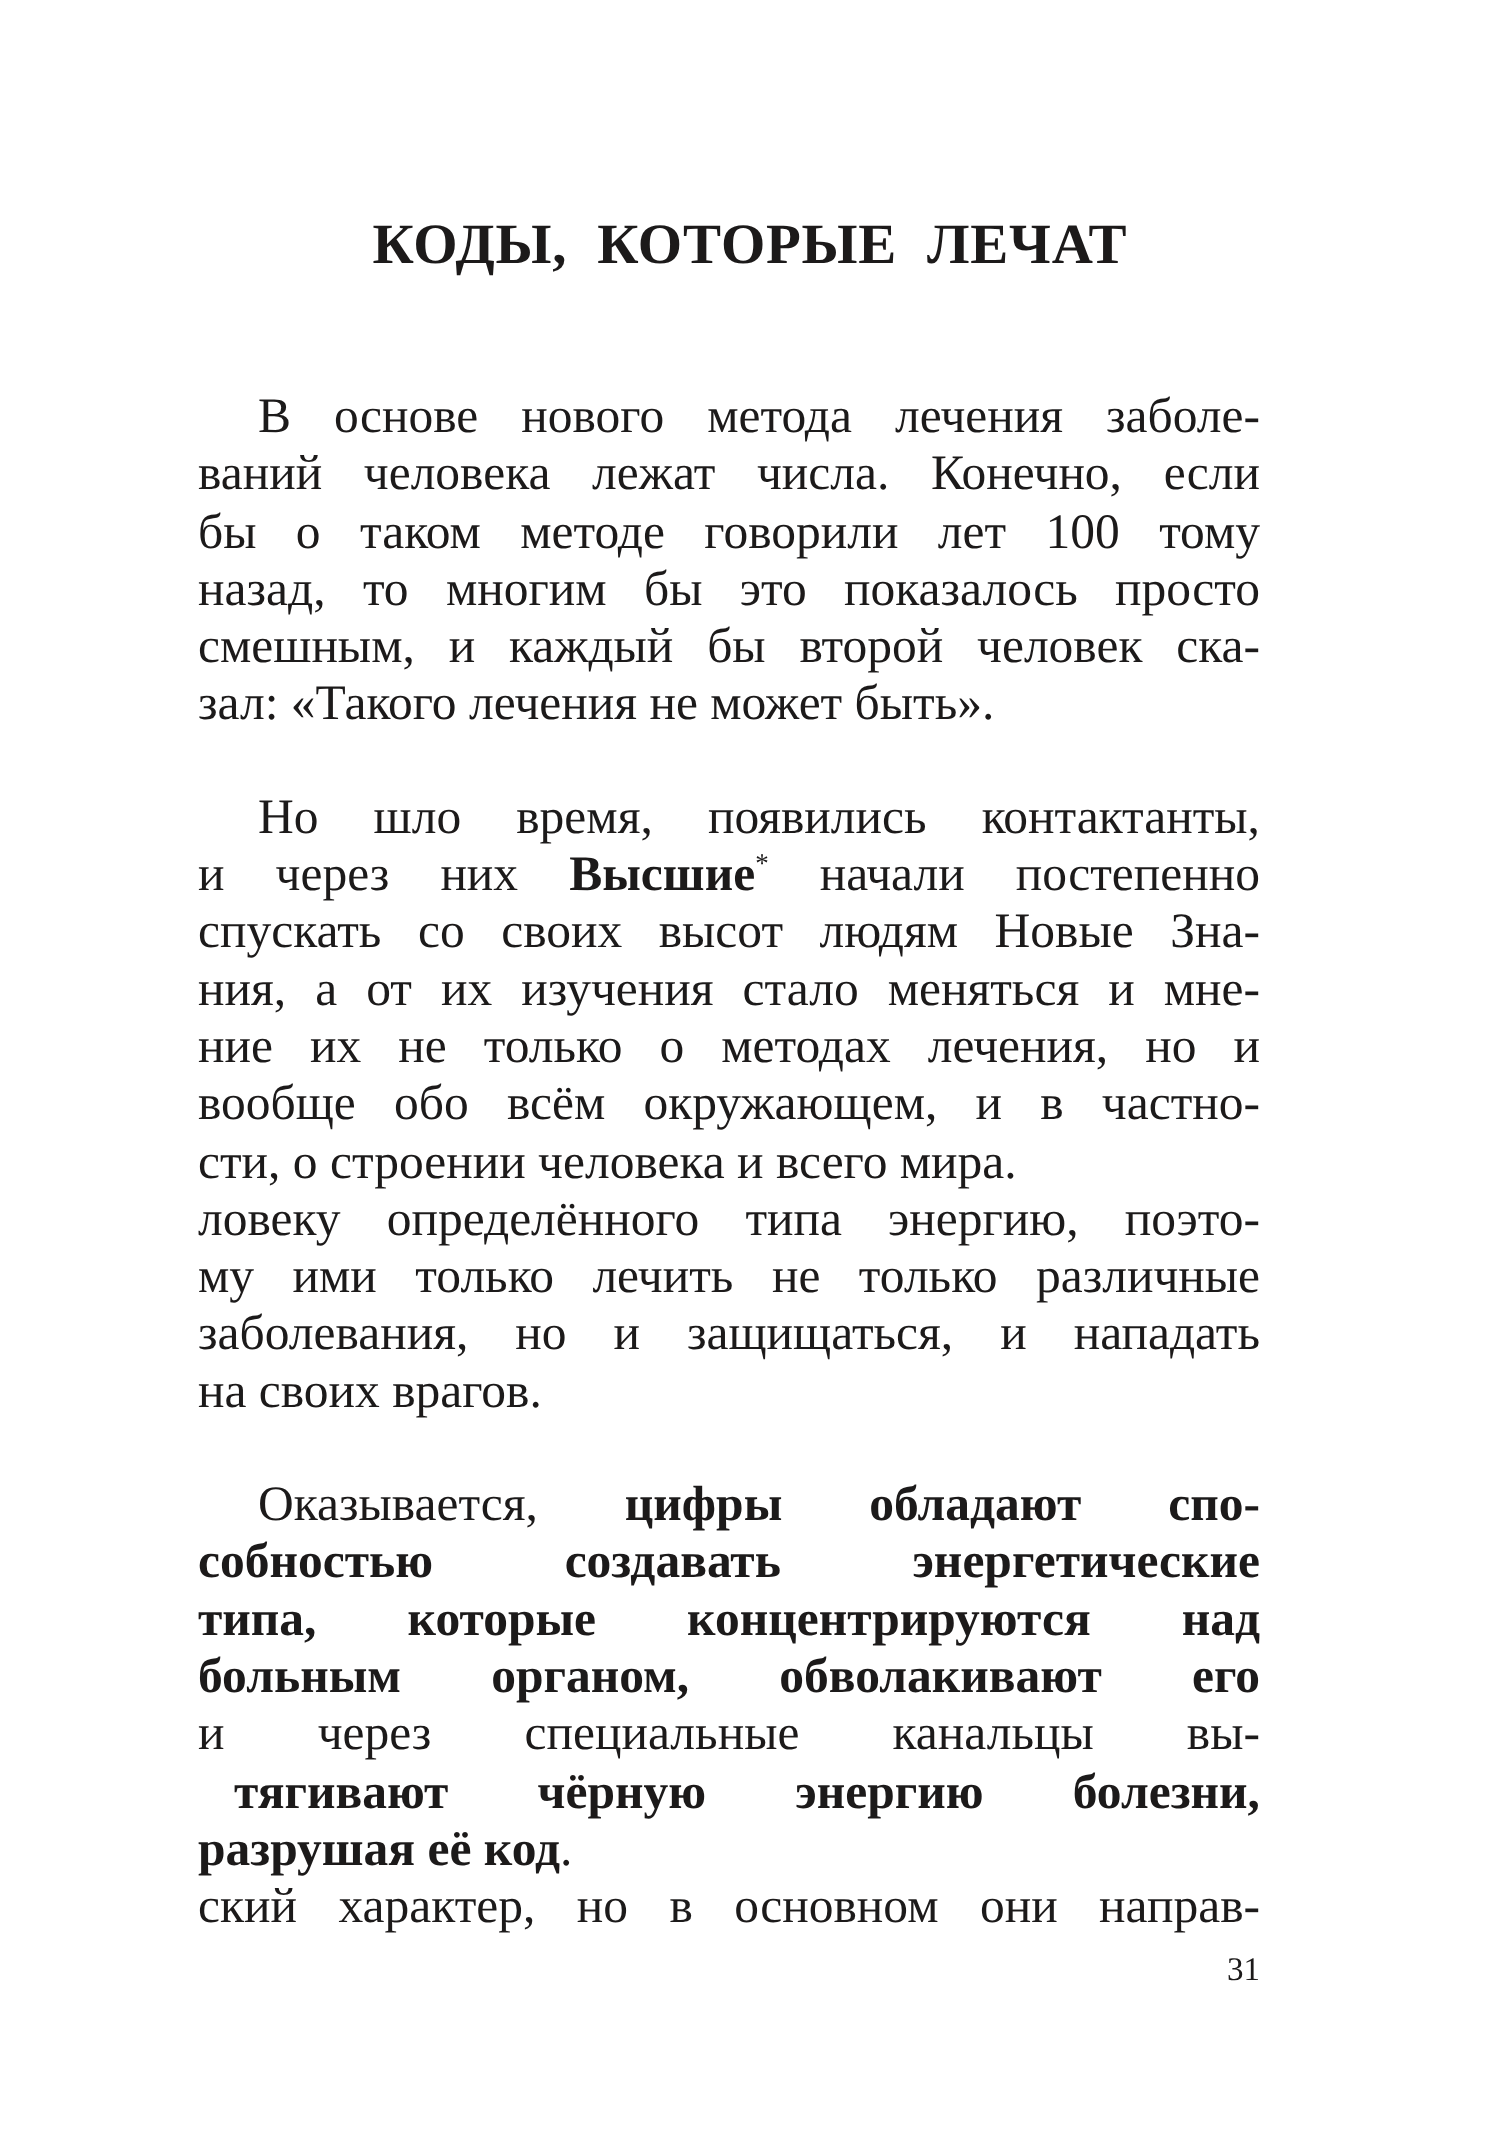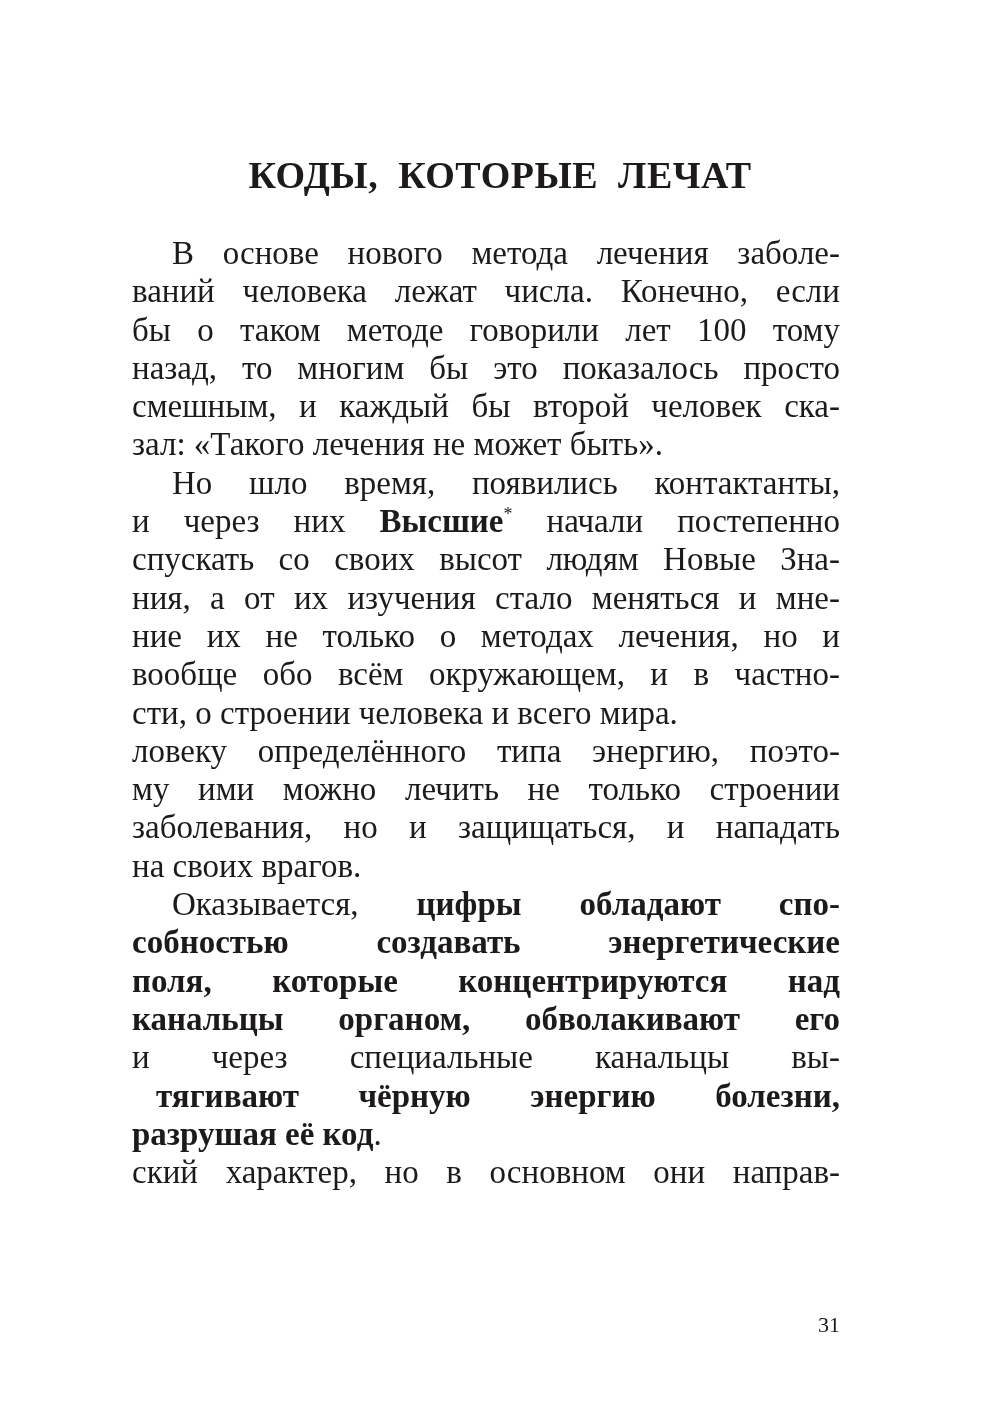--- a/index.html
+++ b/index.html
@@ -10,21 +10,21 @@
     body {
       width: 1000px;
       height: 1428px;
       position: relative;
       overflow: hidden;
       color: #1c1a1a;
       font-family: "Liberation Serif", "DejaVu Serif", serif;
     }
     .page {
       position: absolute;
-      left: 0; top: 16px;
+      left: 0; top: 4px;
       width: 1000px;
       height: 1136px;
     }
     .title {
       position: absolute;
       left: 160px;
       width: 680px;
       top: 137px;
       text-align: center;
       font-weight: bold;
@@ -43,21 +43,21 @@
     .line {
       display: block;
       height: 38.3px;
       line-height: 38.3px;
       font-size: 33px;
       text-align: justify;
       text-align-last: justify;
       white-space: nowrap;
       overflow: visible;
     }
-    .line.indent { padding-left: 40px; }
+    .line.indent { padding-left: 40px; margin-top: 37px; }
     .line.last { text-align-last: left; }
     .line .b { font-weight: bold; }
     .sup {
       font-size: 18px;
       vertical-align: 12px;
       line-height: 0;
     }
     .page-number {
       position: absolute;
       right: 160px;
@@ -89,30 +89,30 @@
       <span class="line"><span>и через них </span><span class="b">Высшие</span><span class="sup">*</span><span> начали постепенно</span></span>
       <span class="line">спускать со своих высот людям Новые Зна-</span>
       <span class="line">ния, а от их изучения стало меняться и мне-</span>
       <span class="line">ние их не только о методах лечения, но и</span>
       <span class="line">вообще обо всём окружающем, и в частно-</span>
       <span class="line last">сти, о строении человека и всего мира.</span>
     </div>
 
     <div>
       <span class="line">ловеку определённого типа энергию, поэто-</span>
-      <span class="line">му ими можно лечить не только строении</span>
+      <span class="line">му ими только лечить не только различные</span>
       <span class="line">заболевания, но и защищаться, и нападать</span>
       <span class="line last">на своих врагов.</span>
     </div>
 
     <div>
       <span class="line indent"><span>Оказывается, </span><span class="b">цифры обладают спо-</span></span>
       <span class="line b" style="font-weight:bold;">собностью создавать энергетические</span>
-      <span class="line" style="font-weight:bold;">поля, которые концентрируются над</span>
-      <span class="line" style="font-weight:bold;">канальцы органом, обволакивают его</span>
+      <span class="line" style="font-weight:bold;">типа, которые концентрируются над</span>
+      <span class="line" style="font-weight:bold;">больным органом, обволакивают его</span>
       <span class="line" style="font-weight:normal;">и через специальные канальцы вы-</span>
       <span class="line" style="font-weight:bold;margin-left:24px;">тягивают чёрную энергию болезни,</span>
       <span class="line last"><span class="b">разрушая её код</span><span>.</span></span>
     </div>
 
     <div>
       <span class="line">ский характер, но в основном они направ-</span>
     </div>
 
   </div>

